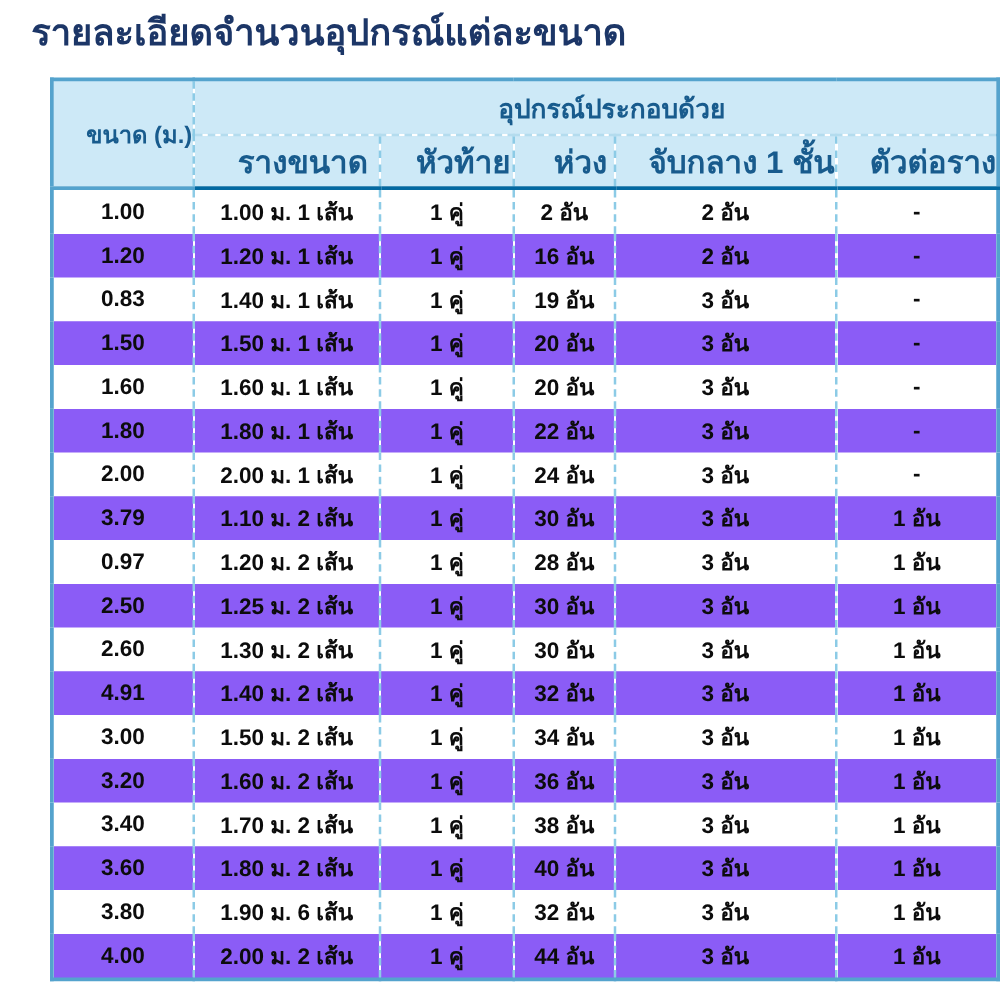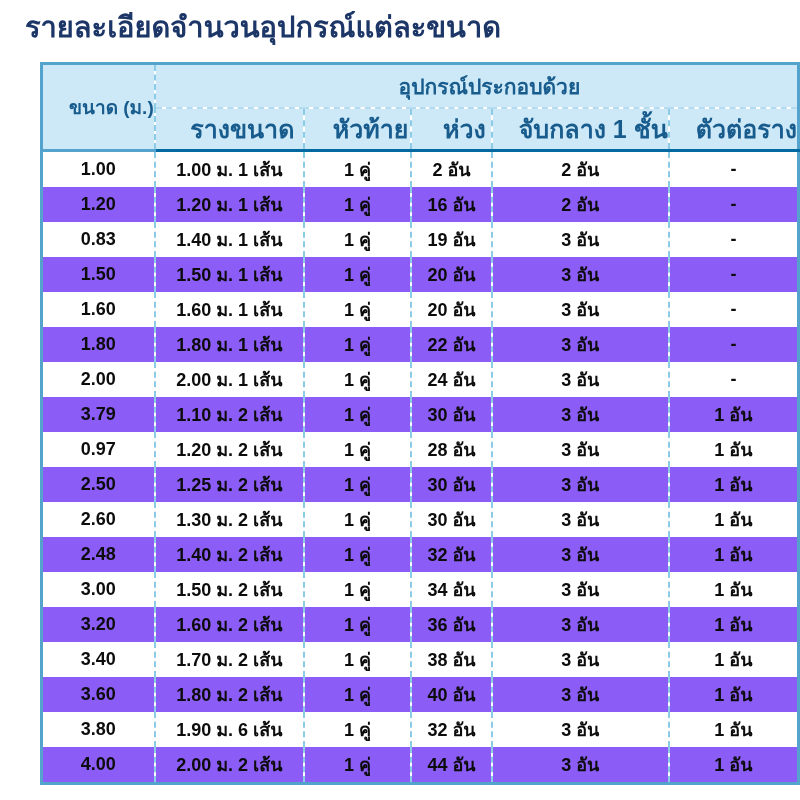--- a/index.html
+++ b/index.html
@@ -190,21 +190,21 @@
       </tr>
       <tr>
         <td>2.60</td>
         <td>1.30 ม. 2 เส้น</td>
         <td>1 คู่</td>
         <td>30 อัน</td>
         <td>3 อัน</td>
         <td class="last">1 อัน</td>
       </tr>
       <tr class="alt">
-        <td>2.48</td>
+        <td>4.91</td>
         <td>1.40 ม. 2 เส้น</td>
         <td>1 คู่</td>
         <td>32 อัน</td>
         <td>3 อัน</td>
         <td class="last">1 อัน</td>
       </tr>
       <tr>
         <td>3.00</td>
         <td>1.50 ม. 2 เส้น</td>
         <td>1 คู่</td>

